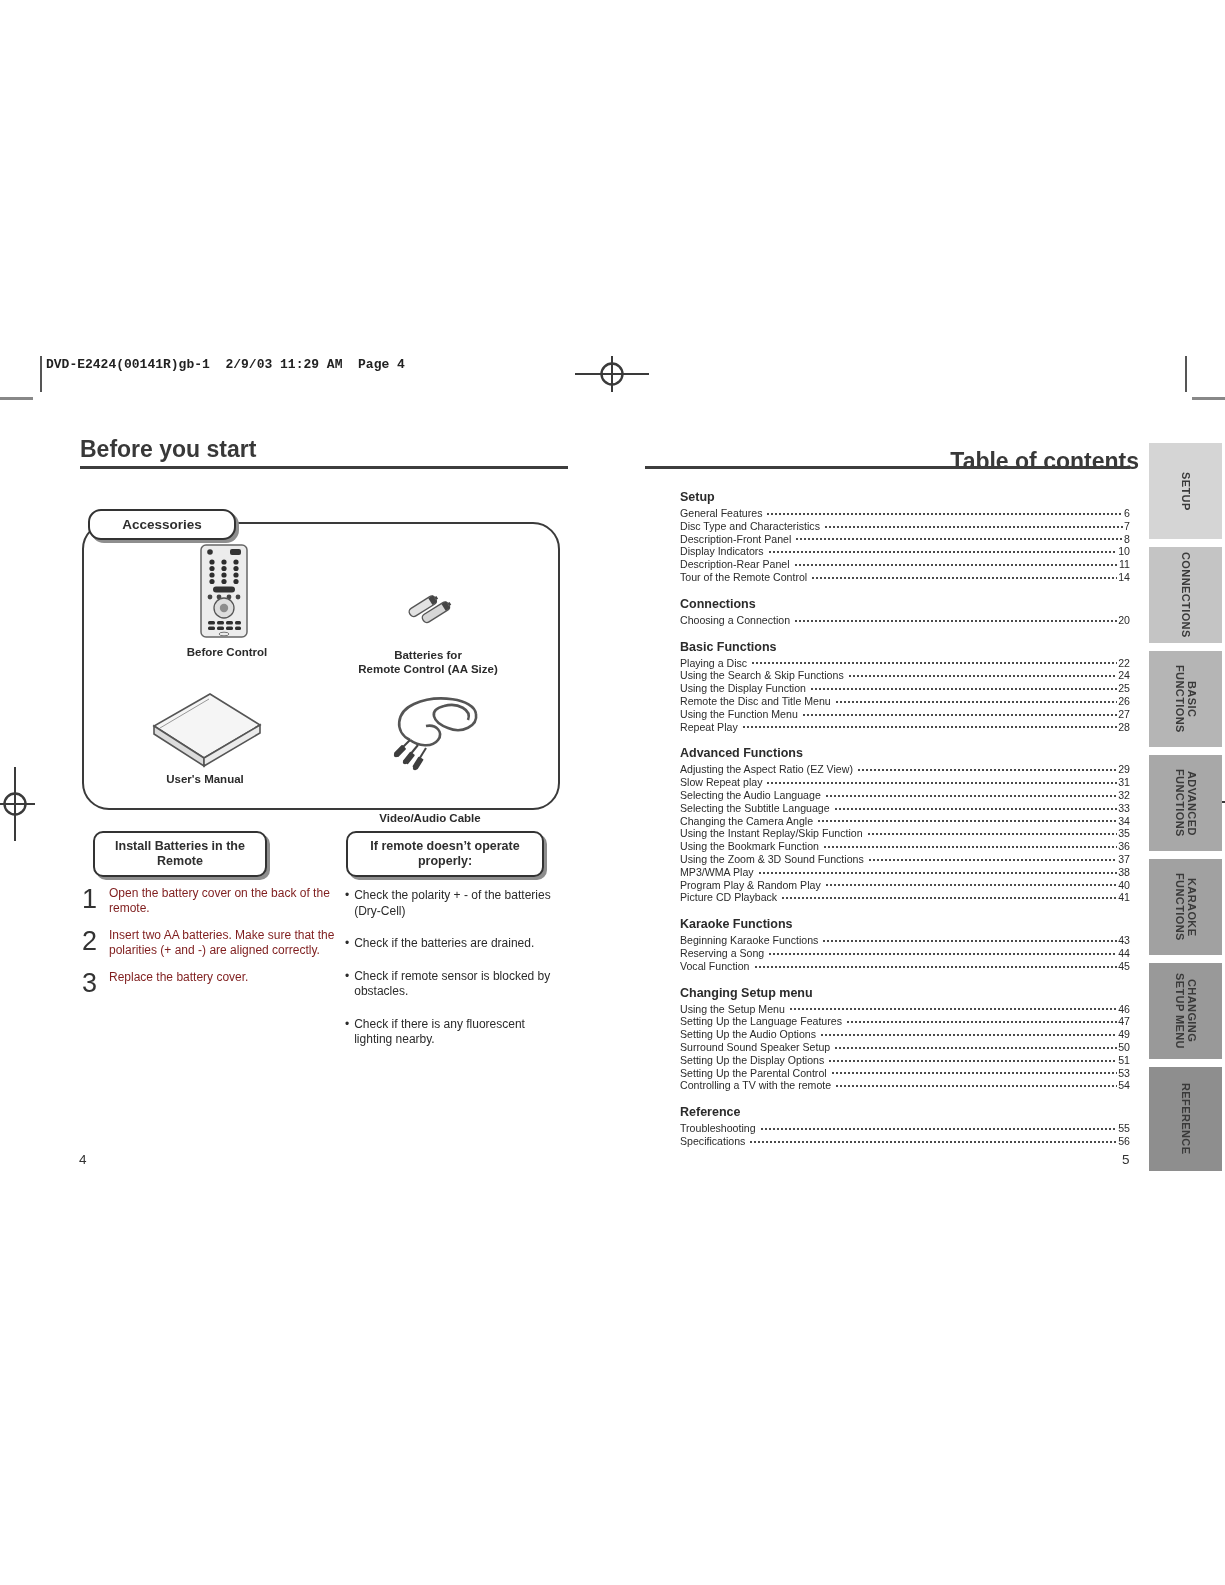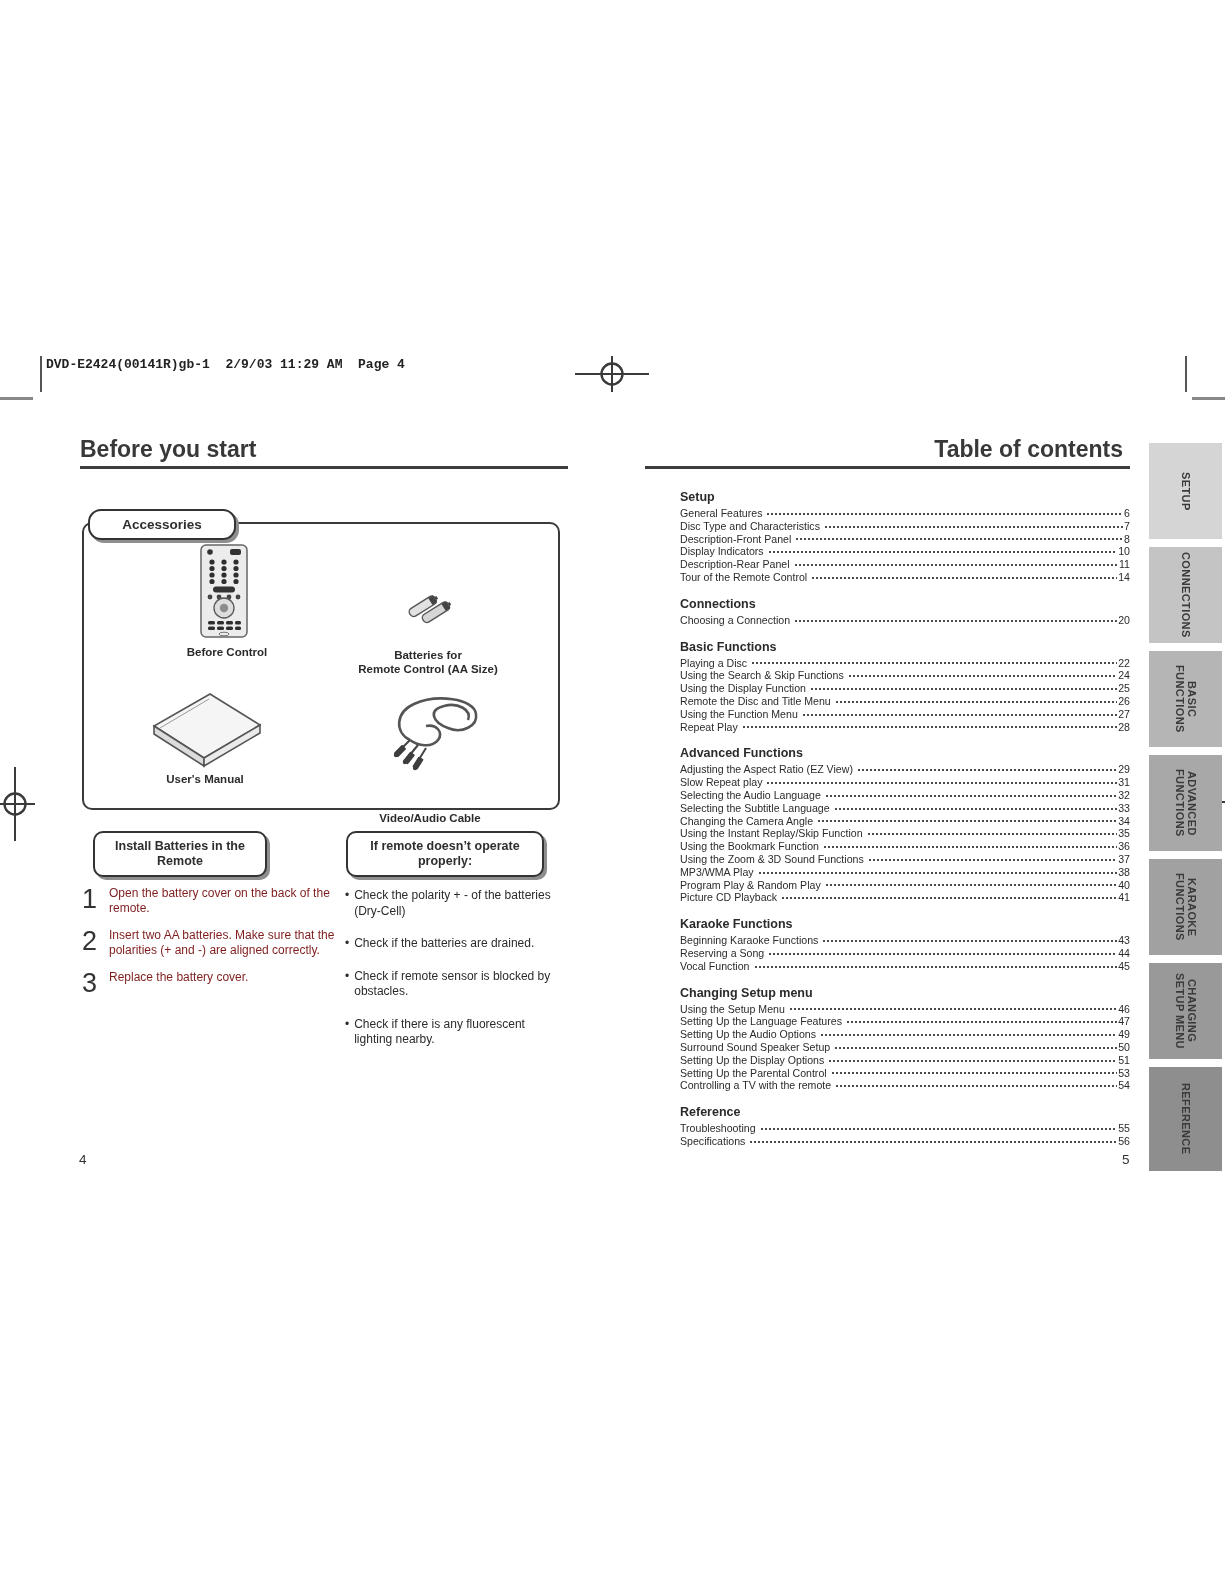--- a/index.html
+++ b/index.html
@@ -10,21 +10,21 @@
   .reg{position:absolute;}
   .reg line{stroke:#3a3a3a;stroke-width:2;}
   .reg circle{stroke:#3a3a3a;stroke-width:2.4;fill:none;}
   
   .print-header{position:absolute;left:46px;top:357px;font-family:"Liberation Mono","DejaVu Sans Mono",monospace;
                 font-size:13px;font-weight:bold;color:#222;white-space:pre;}
   
   .page-title{position:absolute;top:436px;font-size:23px;font-weight:bold;color:#383838;letter-spacing:0;}
   .title-rule{position:absolute;top:466px;height:3px;background:#3d3d3d;}
   
-  .acc-box{position:absolute;left:82px;top:522px;width:474px;height:284px;border:2.5px solid #3a3a3a;border-radius:10px;background:#fff;}
+  .acc-box{position:absolute;left:82px;top:522px;width:474px;height:284px;border:2.5px solid #3a3a3a;border-radius:27px;background:#fff;}
   .callout{border:2.5px solid #333;border-radius:10px;background:#fff;box-shadow:3px 3px 0 #8e8e8e;
            display:flex;align-items:center;justify-content:center;text-align:center;
            font-weight:bold;white-space:pre-line;}
   .acc-tab{position:absolute;left:4px;top:-15px;width:144px;height:27px;font-size:13.5px;border-radius:13px;}
   .acc-label{position:absolute;text-align:center;font-weight:bold;font-size:11.5px;line-height:14px;color:#2b2b2b;white-space:pre-line;}
   .acc-img{position:absolute;}
   
   .inst-box{position:absolute;width:170px;height:42px;font-size:12.5px;line-height:15px;}
   
   .steps{position:absolute;left:82px;top:886px;width:290px;}
@@ -218,21 +218,21 @@
         <span>Check if remote sensor is blocked by obstacles.</span>
       </div>
       <div class="bullet">
         <span class="dot">•</span>
         <span>Check if there is any fluorescent lighting nearby.</span>
       </div>
     </div>
 
   <div class="pgnum" style="left:79px;top:1152px;">4</div>
 
-  <div class="page-title" style="left:638px;width:485px;text-align:right;">Table of contents</div>
+  <div class="page-title" style="left:654px;width:485px;text-align:right;margin-top:12px;">Table of contents</div>
   <div class="title-rule" style="left:645px;width:485px;"></div>
 
   <div class="toc">
       <div class="toc-section">
         <div class="toc-header">Setup</div>
         <div class="toc-row">
           <span class="toc-label">General Features</span>
           <span class="toc-leader"></span>
           <span class="toc-page">6</span>
         </div>

